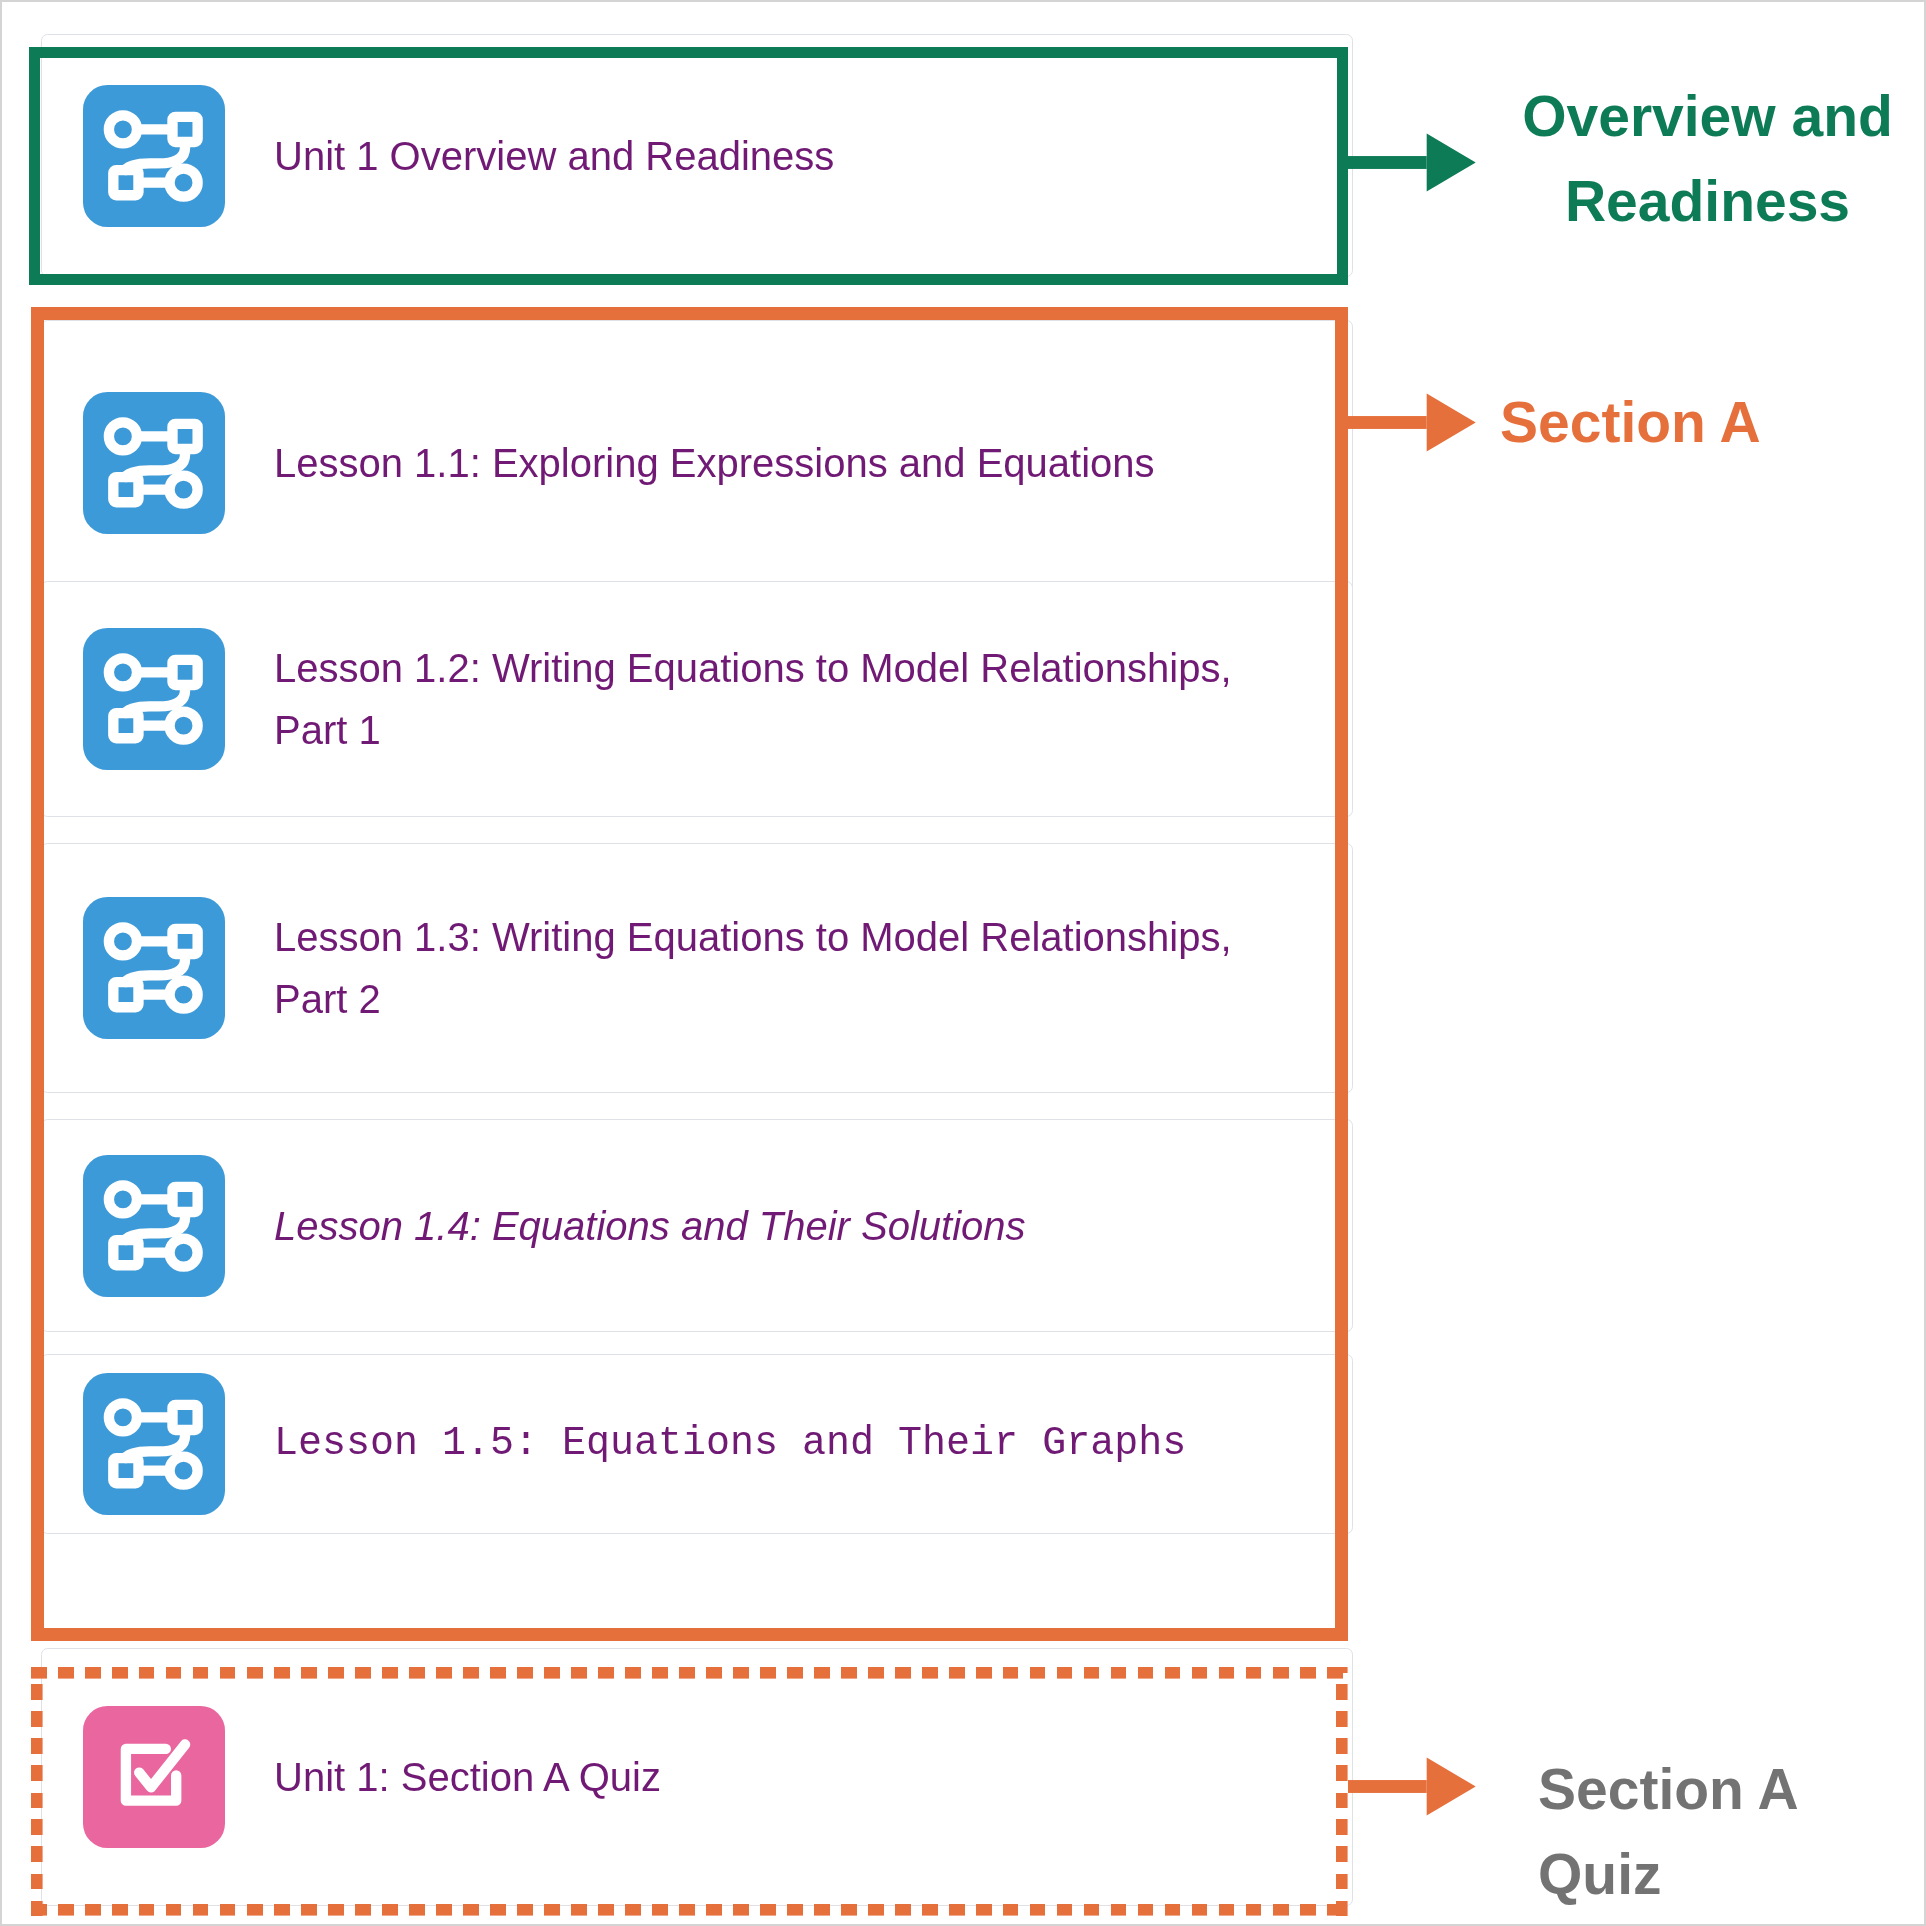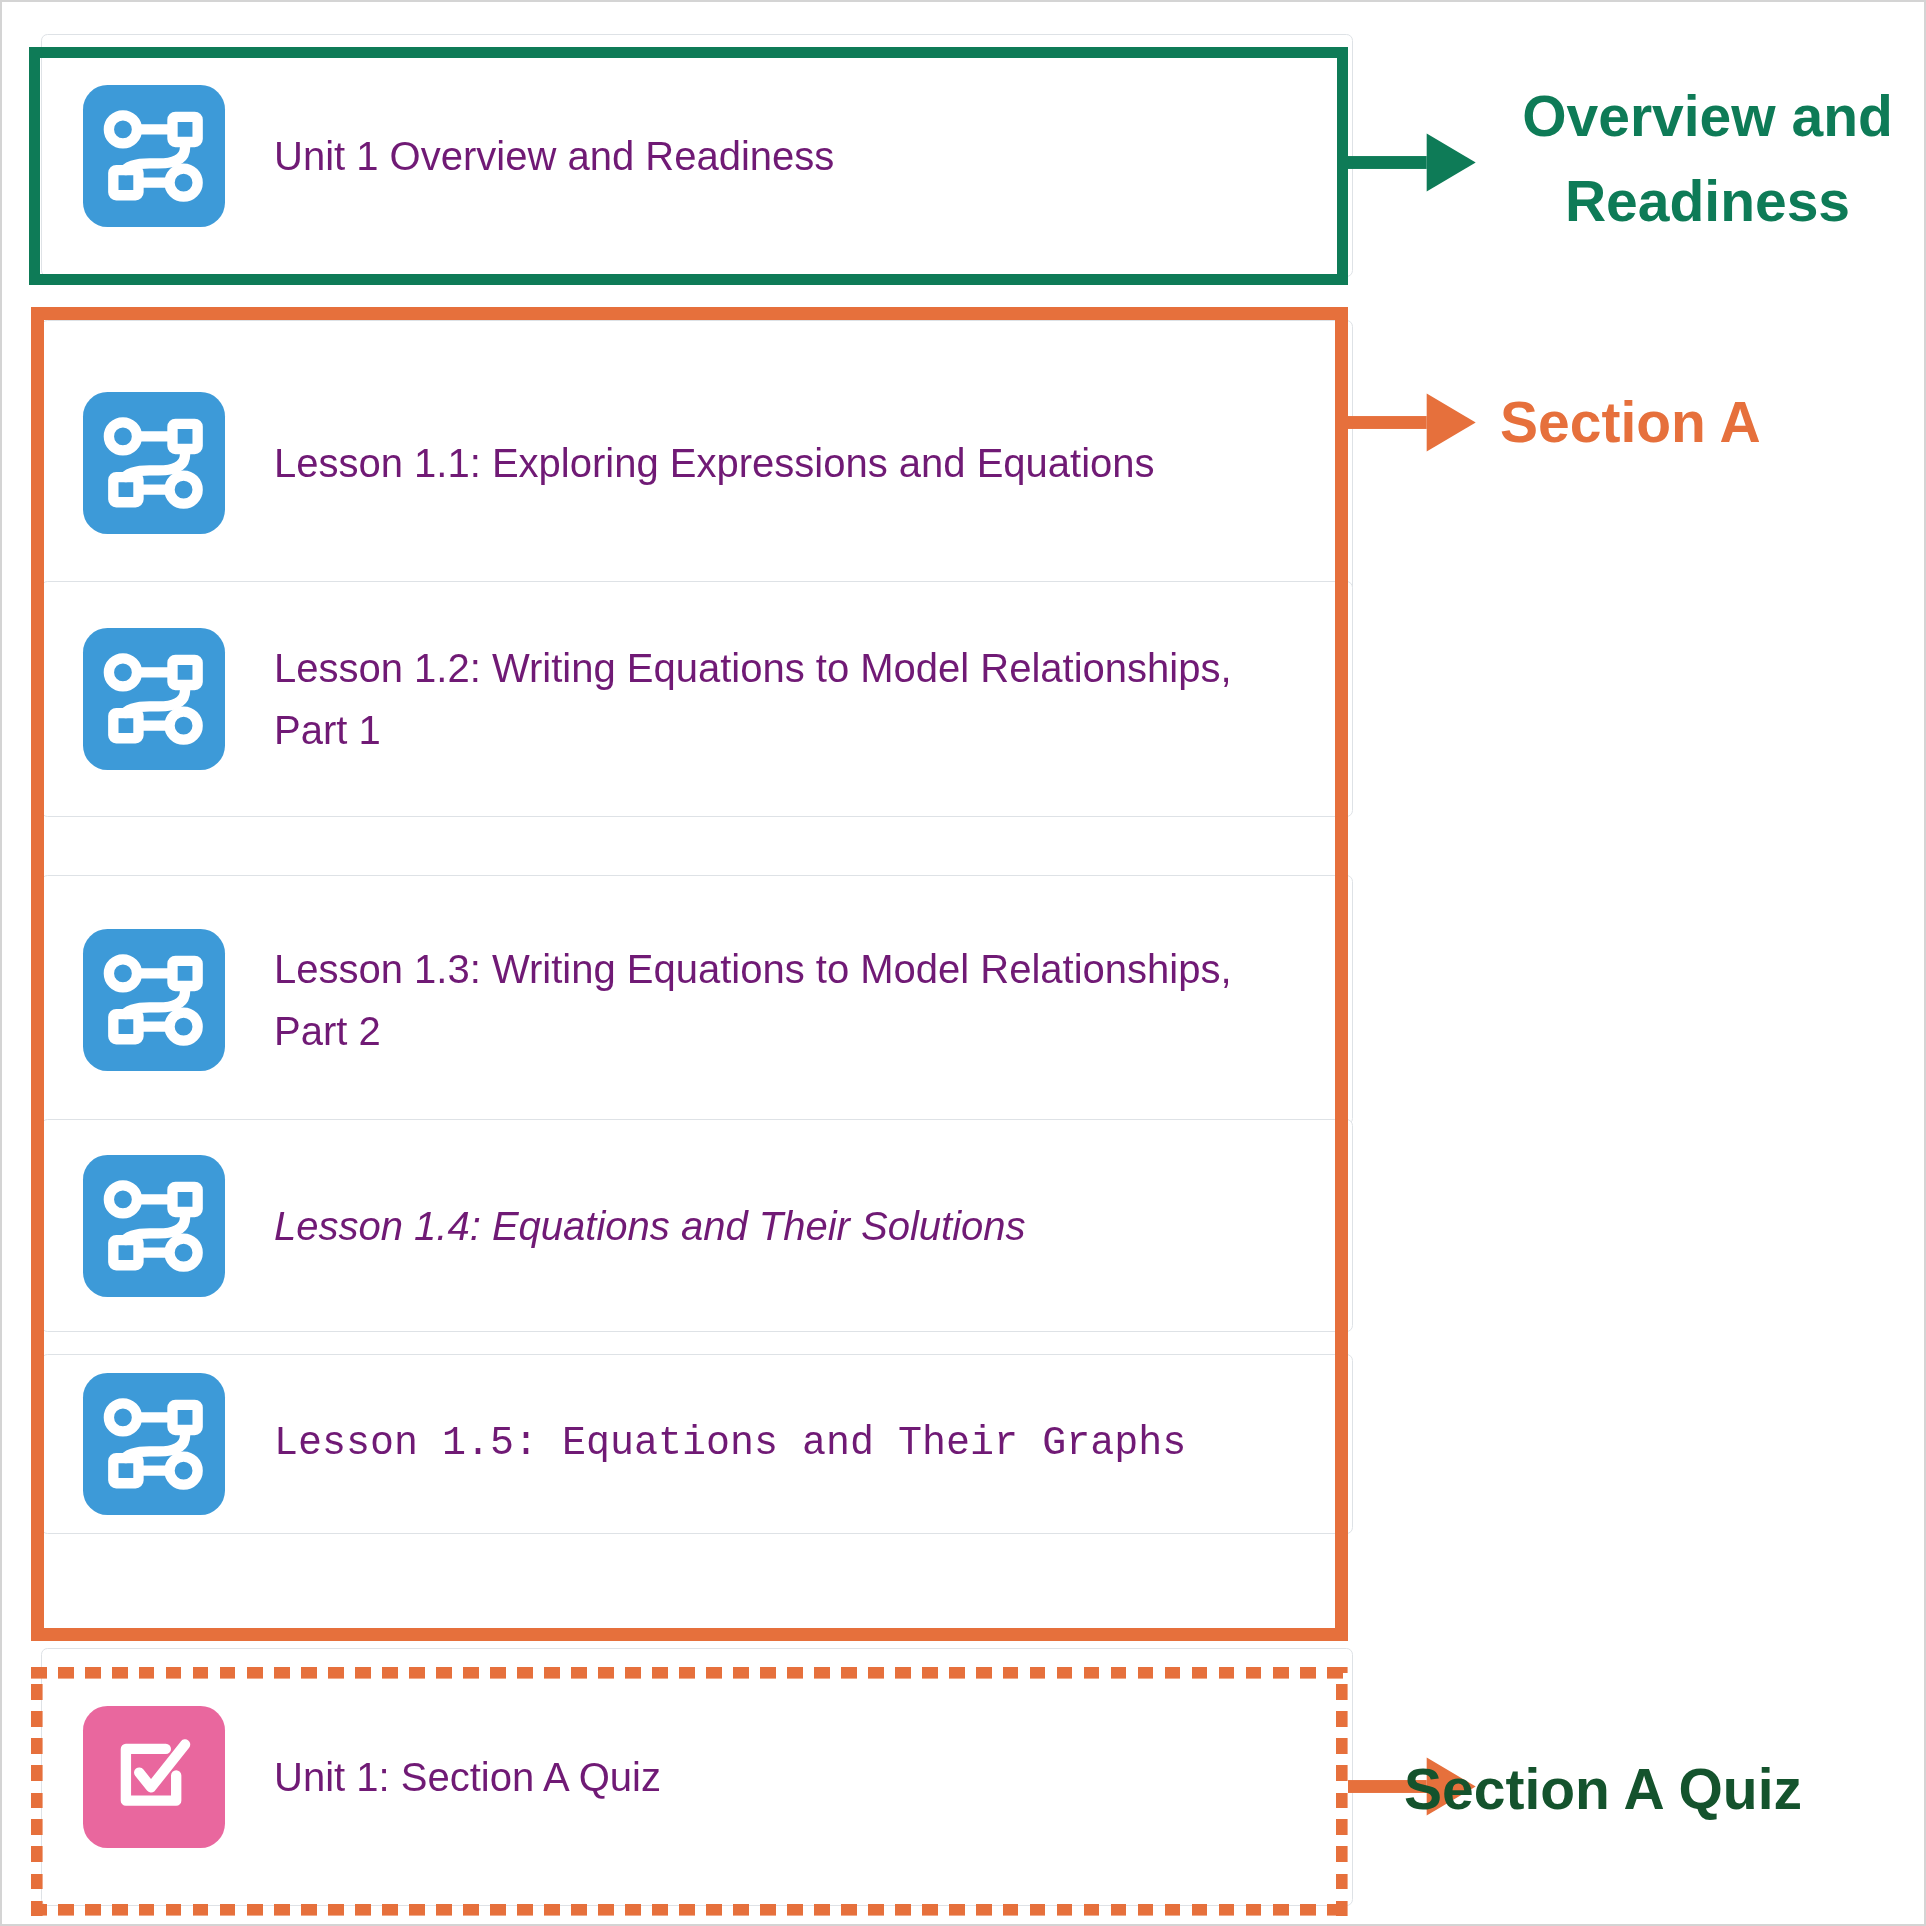--- a/index.html
+++ b/index.html
@@ -9,21 +9,21 @@
     font-family:"Liberation Sans", sans-serif;
   }
   
   .card{
     position:absolute;left:39px;width:1312px;box-sizing:border-box;
     background:#fff;border:1.3px solid #dee2e6;border-radius:6.5px;
   }
   .card-1{top:32px;height:243px;}
   .card-2{top:318px;height:286px;}
   .card-3{top:579px;height:236px;}
-  .card-4{top:841px;height:250px;margin-top:32px;}
+  .card-4{top:841px;height:250px;}
   .card-5{top:1117px;height:213px;font-style:italic;}
   .card-6{top:1352px;height:180px;font-family:Liberation Mono, monospace;}
   .card-7{top:1646px;height:258px;}
   .tile{
     position:absolute;left:41px;top:50%;transform:translateY(-50%);
     width:142px;height:142px;border-radius:24.5px;
     display:flex;align-items:center;justify-content:center;
   }
   .tile-blue{background:#3d9ad8;}
   .tile-pink{background:#e9679e;}
@@ -57,21 +57,21 @@
   .arrow-green{top:128px;fill:#0e7b57;}
   .arrow-orange-a{top:388px;fill:#e6703c;}
   .arrow-orange-quiz{top:1752px;fill:#e6703c;}
   
   .label{
     position:absolute;font-weight:bold;font-size:57px;line-height:85px;
     white-space:pre-line;
   }
   .label-green{left:1486px;top:72px;width:439px;text-align:center;color:#0e7b57;}
   .label-orange-a{left:1498px;top:378px;color:#e6703c;}
-  .label-orange-quiz{left:1402px;top:1745px;color:#14532d;}
+  .label-orange-quiz{left:1536px;top:1745px;color:#737373;}
 </style>
 </head>
 <body>
 
 <svg width="0" height="0" style="position:absolute">
   <defs>
     <g id="route-glyph" fill="none" stroke="#ffffff" stroke-width="7" stroke-linecap="round" stroke-linejoin="round">
       <circle cx="27" cy="30" r="9.5"></circle>
       <rect x="60.5" y="21.5" width="17" height="17" rx="2"></rect>
       <line x1="37" y1="30" x2="60" y2="30"></line>

